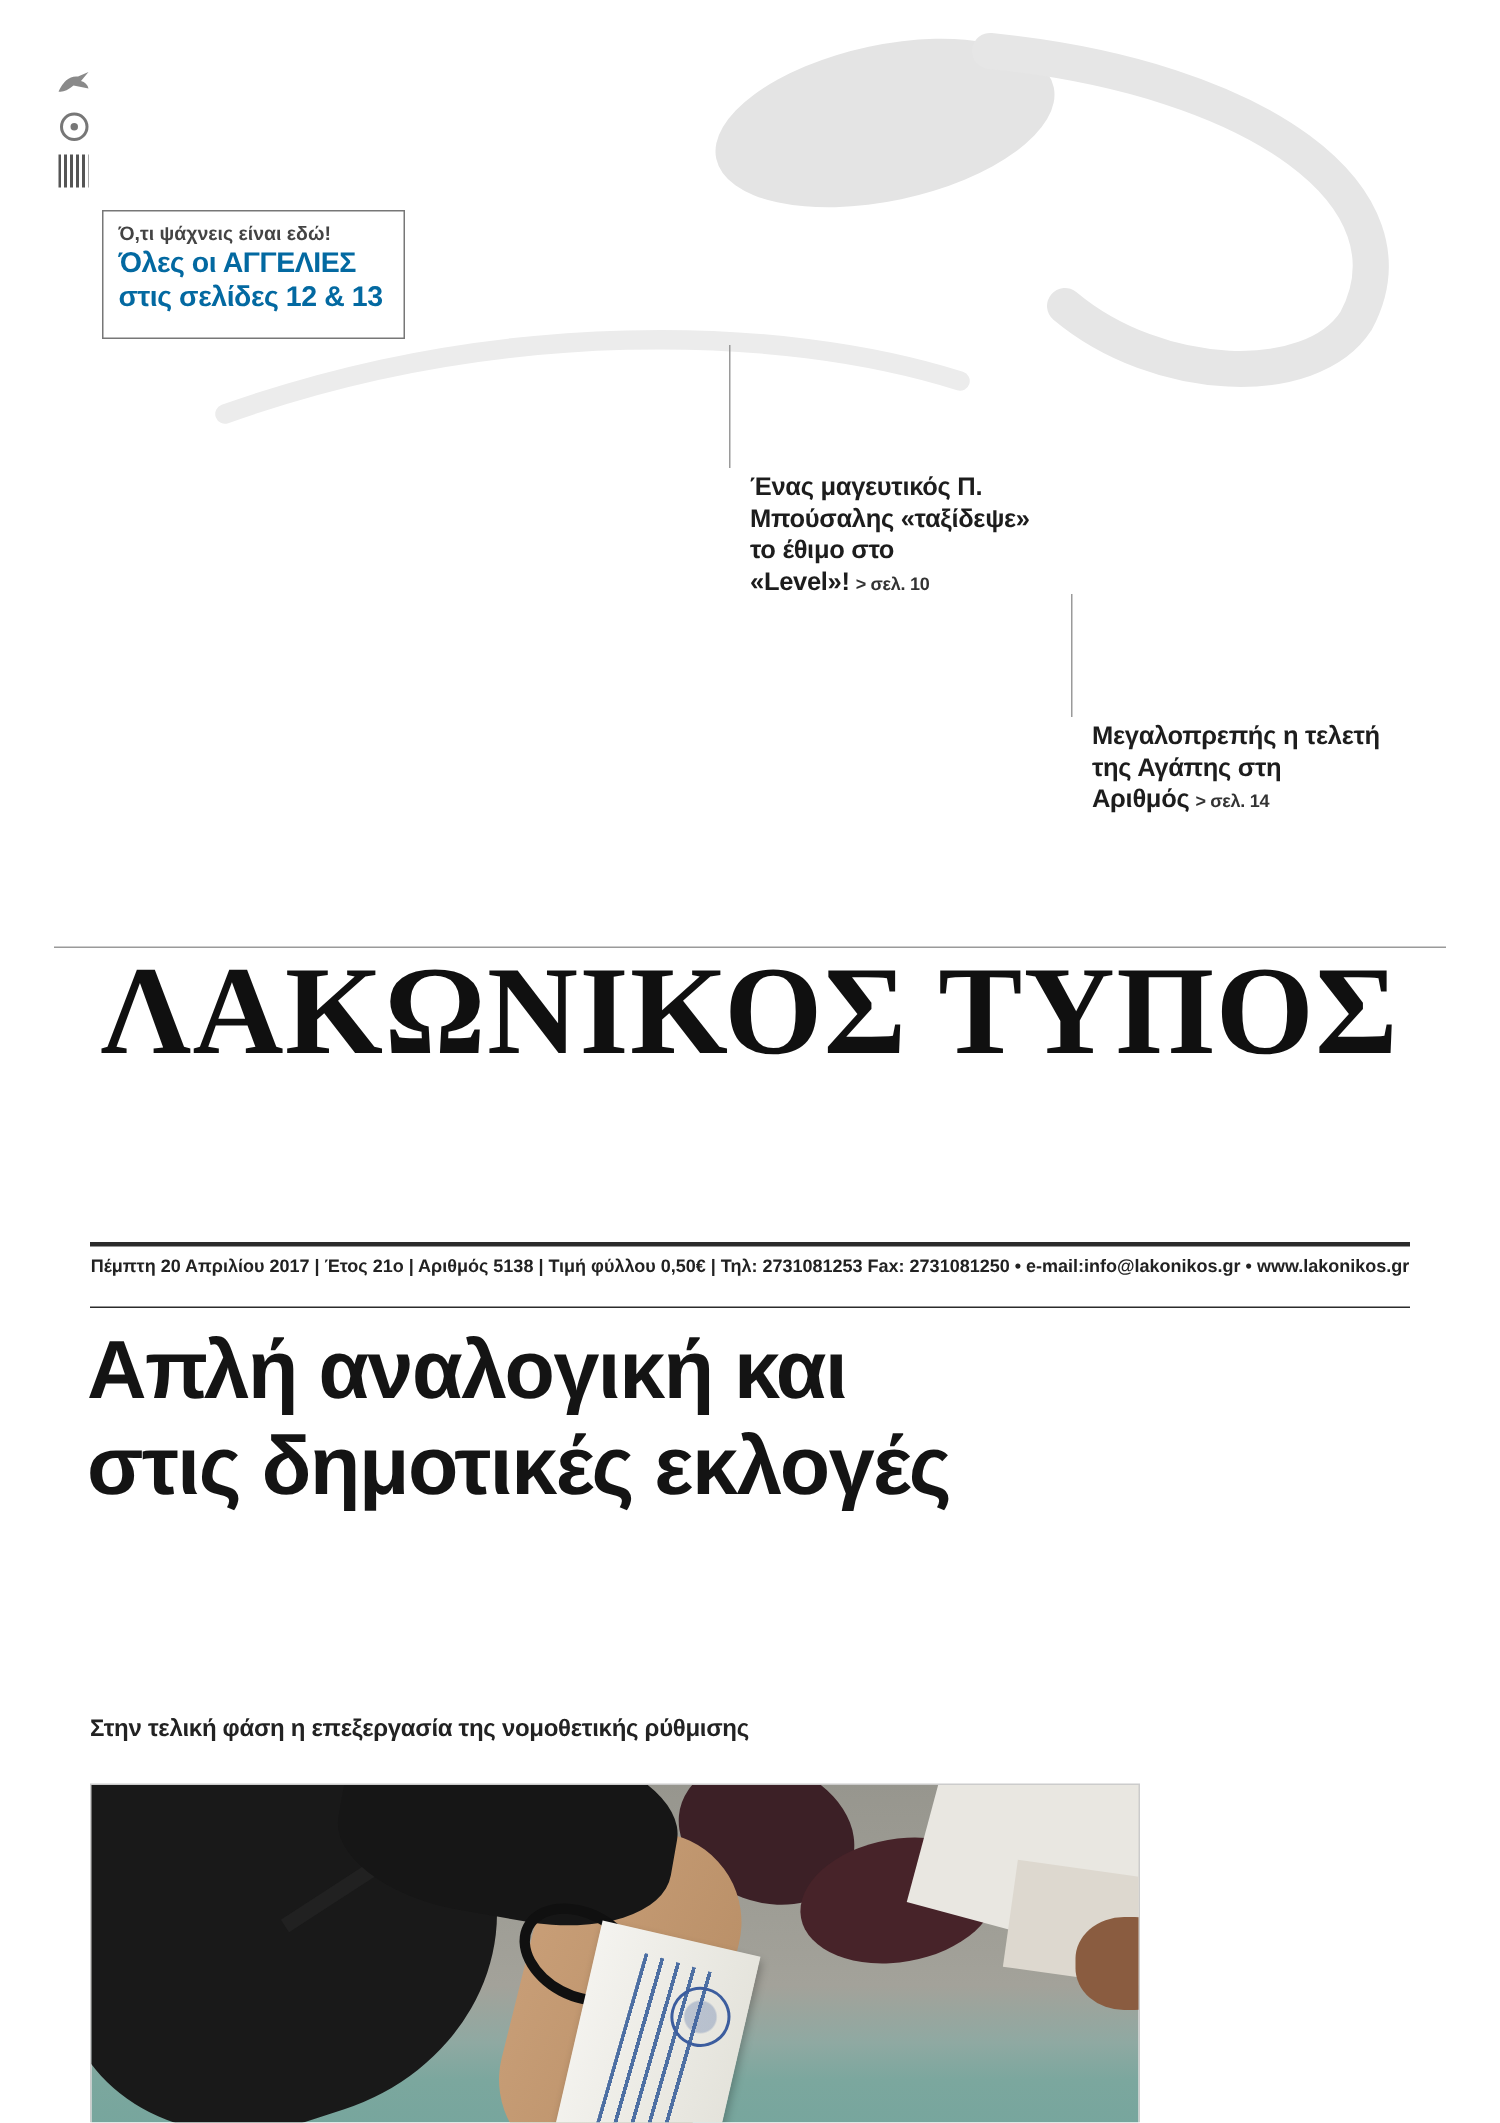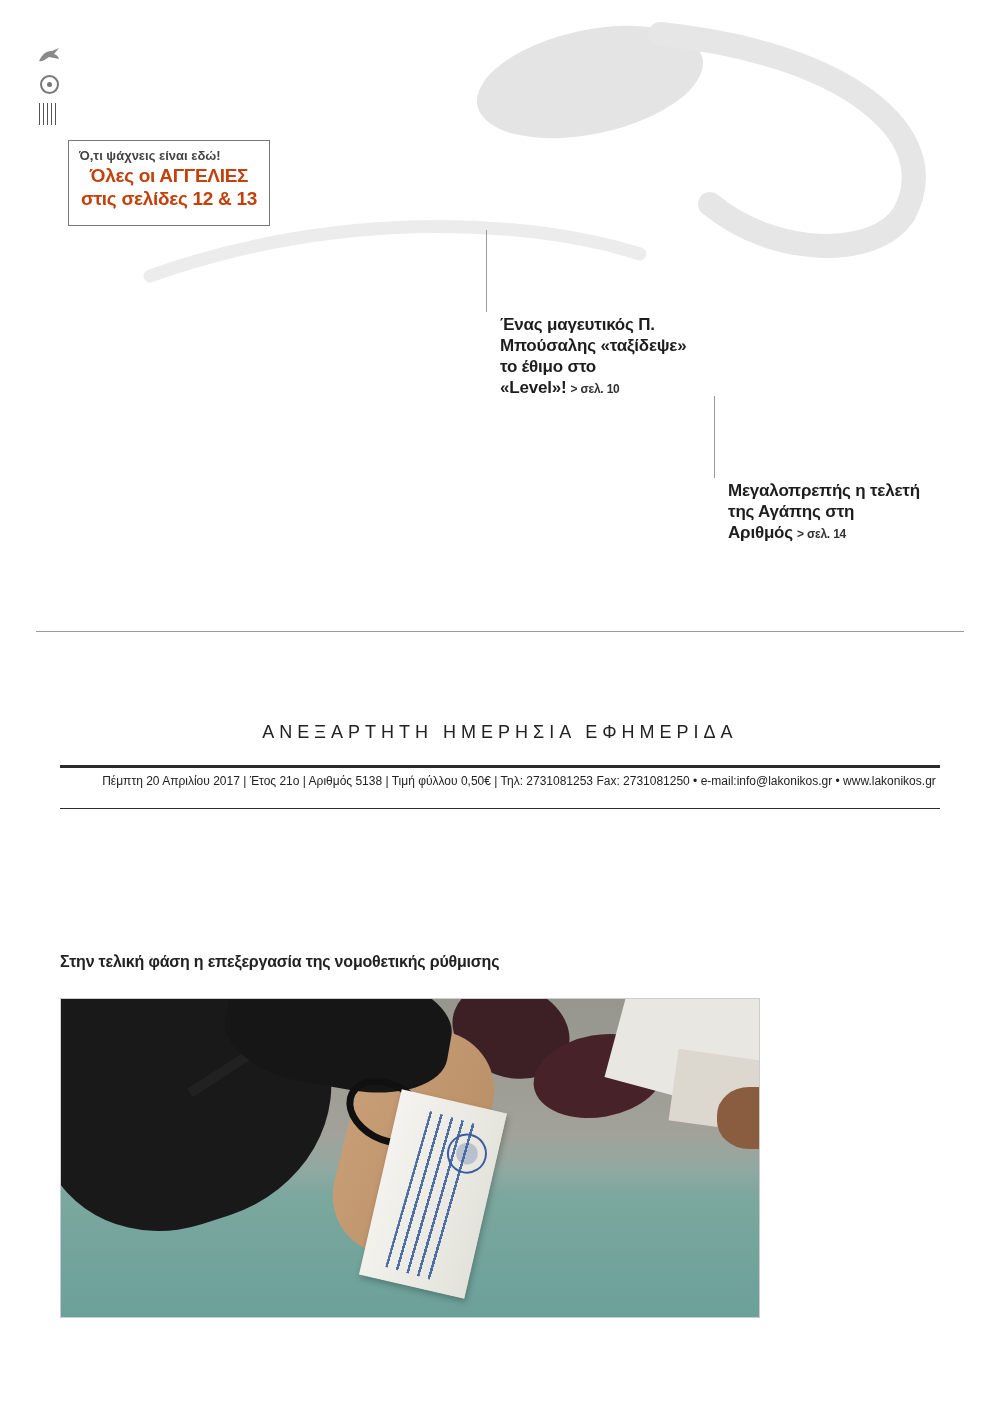--- a/index.html
+++ b/index.html
@@ -13,34 +13,34 @@
   .icon-strip{left:36px;top:46px;width:26px;height:94px;display:flex;flex-direction:column;
               align-items:center;gap:9px;}
   .bird-svg{display:block;}
   .press-circle{width:15px;height:15px;border:2px solid #777;border-radius:50%;
                 display:flex;align-items:center;justify-content:center;}
   .press-dot{width:5px;height:5px;background:#777;border-radius:50%;}
   .barcode{width:20px;height:22px;background:repeating-linear-gradient(90deg,#555 0 1.5px,transparent 1.5px 4px);}
   .classifieds{left:68px;top:46px;width:202px;height:86px;border:1.5px solid #777;
                box-sizing:border-box;padding:7px 10px;}
   .cl-tag{font-size:13px;font-weight:600;color:#444;line-height:1.25;}
-  .cl-big{font-size:19px;font-weight:700;color:#c2410c;line-height:1.22;letter-spacing:-.3px;text-align:center;}
+  .cl-big{font-size:19px;font-weight:700;color:#0369a1;line-height:1.22;letter-spacing:-.3px;}
   .teaser{top:52px;font-size:17px;font-weight:700;line-height:1.24;color:#1d1d1d;letter-spacing:-.2px;}
   .pageref{font-size:12px;font-weight:700;color:#333;margin-left:4px;white-space:nowrap;}
   .tsep{top:50px;width:1px;height:82px;background:#9a9a9a;}
   .hr-top{left:36px;top:139px;width:928px;height:1px;background:#9a9a9a;}
   
   .mh-title{left:50px;top:140px;width:900px;text-align:center;
             font-family:"Liberation Serif",serif;font-weight:700;font-size:84px;
             line-height:1;letter-spacing:1px;color:#101010;white-space:nowrap;}
   .mh-sub{left:50px;top:229px;width:900px;text-align:center;font-size:18px;
           letter-spacing:5px;color:#222;font-weight:500;white-space:nowrap;}
   .rule-a{left:60px;top:251px;width:880px;height:3px;background:#2b2b2b;}
   .dateline{left:60px;top:257px;width:880px;text-align:center;font-size:12px;
-            font-weight:400;color:#222;white-space:nowrap;margin-left:19px;}
+            font-weight:700;color:#222;white-space:nowrap;}
   .rule-b{left:60px;top:277px;width:880px;height:1px;background:#2b2b2b;}
   
   .lead-h{left:58px;top:286px;width:705px;font-size:55px;font-weight:700;line-height:1.17;
           letter-spacing:-1px;color:#141414;}
   .lead-h span{display:block;}
   .lead-sub{left:60px;top:421px;width:700px;font-size:16px;font-weight:600;color:#222;letter-spacing:-.2px;}
   .photo{overflow:hidden;border:1px solid #ccc;box-sizing:border-box;}
   .lead-photo{left:60px;top:448px;width:700px;height:320px;
               background:linear-gradient(180deg,#97968e 0%,#a3a29a 42%,#8fa9a2 54%,#7ba79e 62%,#6ba19a 100%);}
   .pp{position:absolute;}
@@ -76,25 +76,29 @@
   <div class="abs teaser z" style="left:500px;width:202px;">
     <span>Ένας μαγευτικός Π. Μπούσαλης «ταξίδεψε» το έθιμο στο «Level»!</span><span class="pageref">&gt; σελ. 10</span>
   </div>
   <div class="abs tsep z" style="left:714px;"></div>
   <div class="abs teaser z" style="left:728px;width:216px;">
     <span>Μεγαλοπρεπής η τελετή της Αγάπης στη Αριθμός</span><span class="pageref">&gt; σελ. 14</span>
   </div>
 
   <div class="abs hr-top z"></div>
 
-  <div class="abs mh-sub z">ΑΝΕΞΑΡΤΗΤΗ ΗΜΕΡΗΣΙΑ ΕΦΗΜΕΡΙΔΑ</div>
+  <div class="abs mh-title z">ΛΑΚΩΝΙΚΟΣ ΤΥΠΟΣ</div>
   <div class="abs rule-a z"></div>
   <div class="abs dateline z">Πέμπτη 20 Απριλίου 2017 | Έτος 21ο | Αριθμός 5138 | Τιμή φύλλου 0,50€ | Τηλ: 2731081253 Fax: 2731081250 • e-mail:info@lakonikos.gr • www.lakonikos.gr</div>
   <div class="abs rule-b z"></div>
 
+  <div class="abs lead-h z">
+    <span>Απλή αναλογική και</span>
+    <span>στις δημοτικές εκλογές</span>
+  </div>
   <div class="abs lead-sub z">Στην τελική φάση η επεξεργασία της νομοθετικής ρύθμισης</div>
 
   <div class="abs photo lead-photo z">
     <div class="pp" style="left:-30px;top:-45px;width:300px;height:270px;background:#191919;border-radius:40% 55% 50% 45%;transform:rotate(-18deg);"></div>
     <div class="pp" style="left:110px;top:25px;width:235px;height:10px;background:#212121;transform:rotate(-33deg);"></div>
     <div class="pp" style="left:390px;top:-14px;width:120px;height:92px;background:#3c2026;border-radius:50%;transform:rotate(20deg);"></div>
     <div class="pp" style="left:472px;top:36px;width:132px;height:82px;background:#472329;border-radius:50%;transform:rotate(-10deg);"></div>
     <div class="pp" style="left:558px;top:-32px;width:152px;height:132px;background:#e9e7e1;transform:rotate(15deg);"></div>
     <div class="pp" style="left:612px;top:58px;width:122px;height:72px;background:#ddd8cf;transform:rotate(8deg);"></div>
     <div class="pp" style="left:656px;top:88px;width:72px;height:62px;background:#8a5c40;border-radius:45%;"></div>

